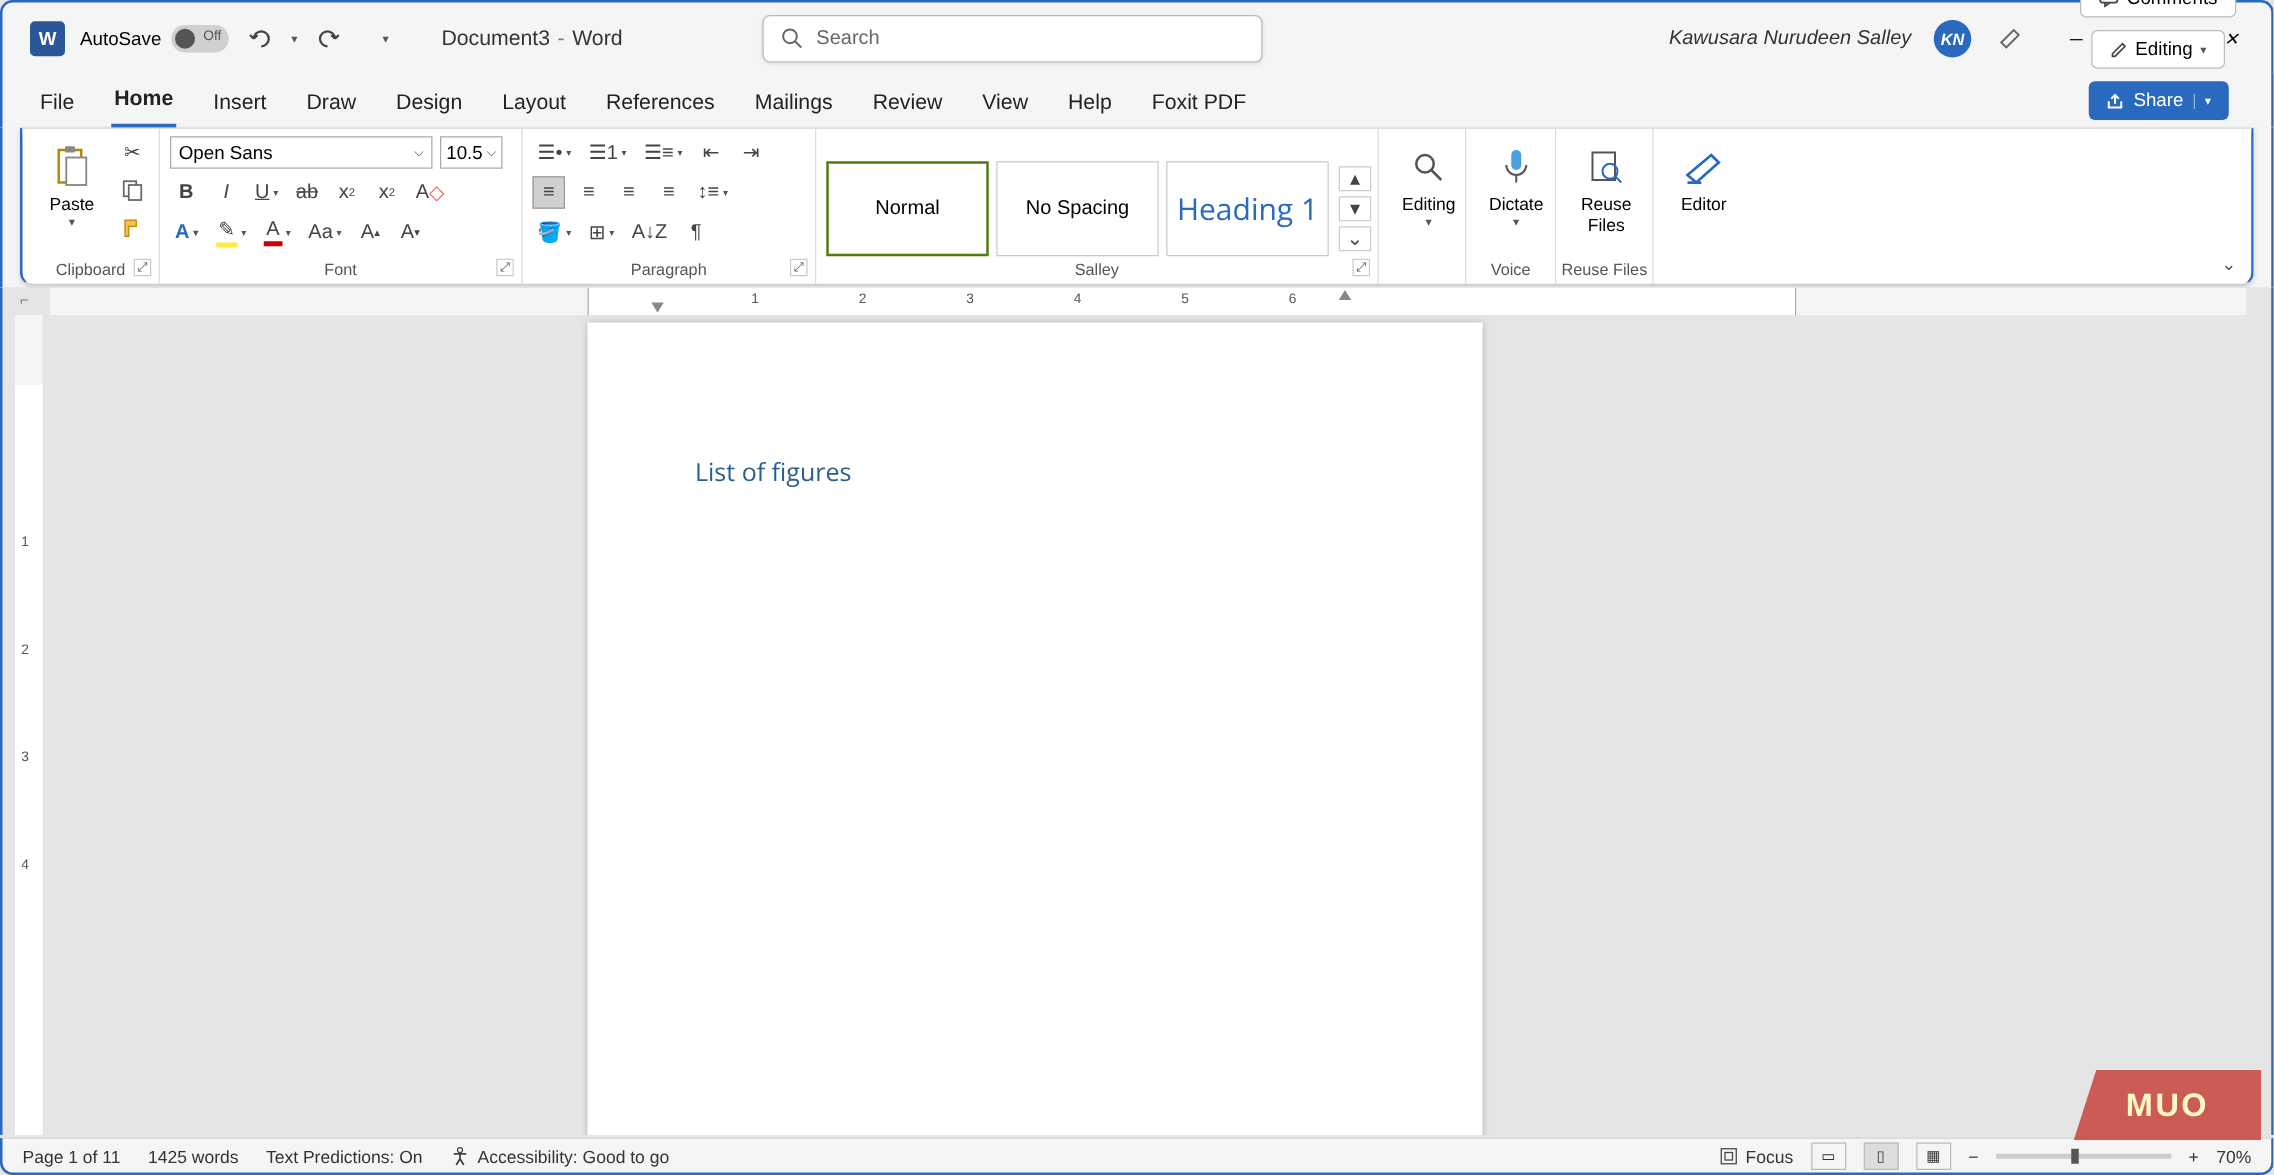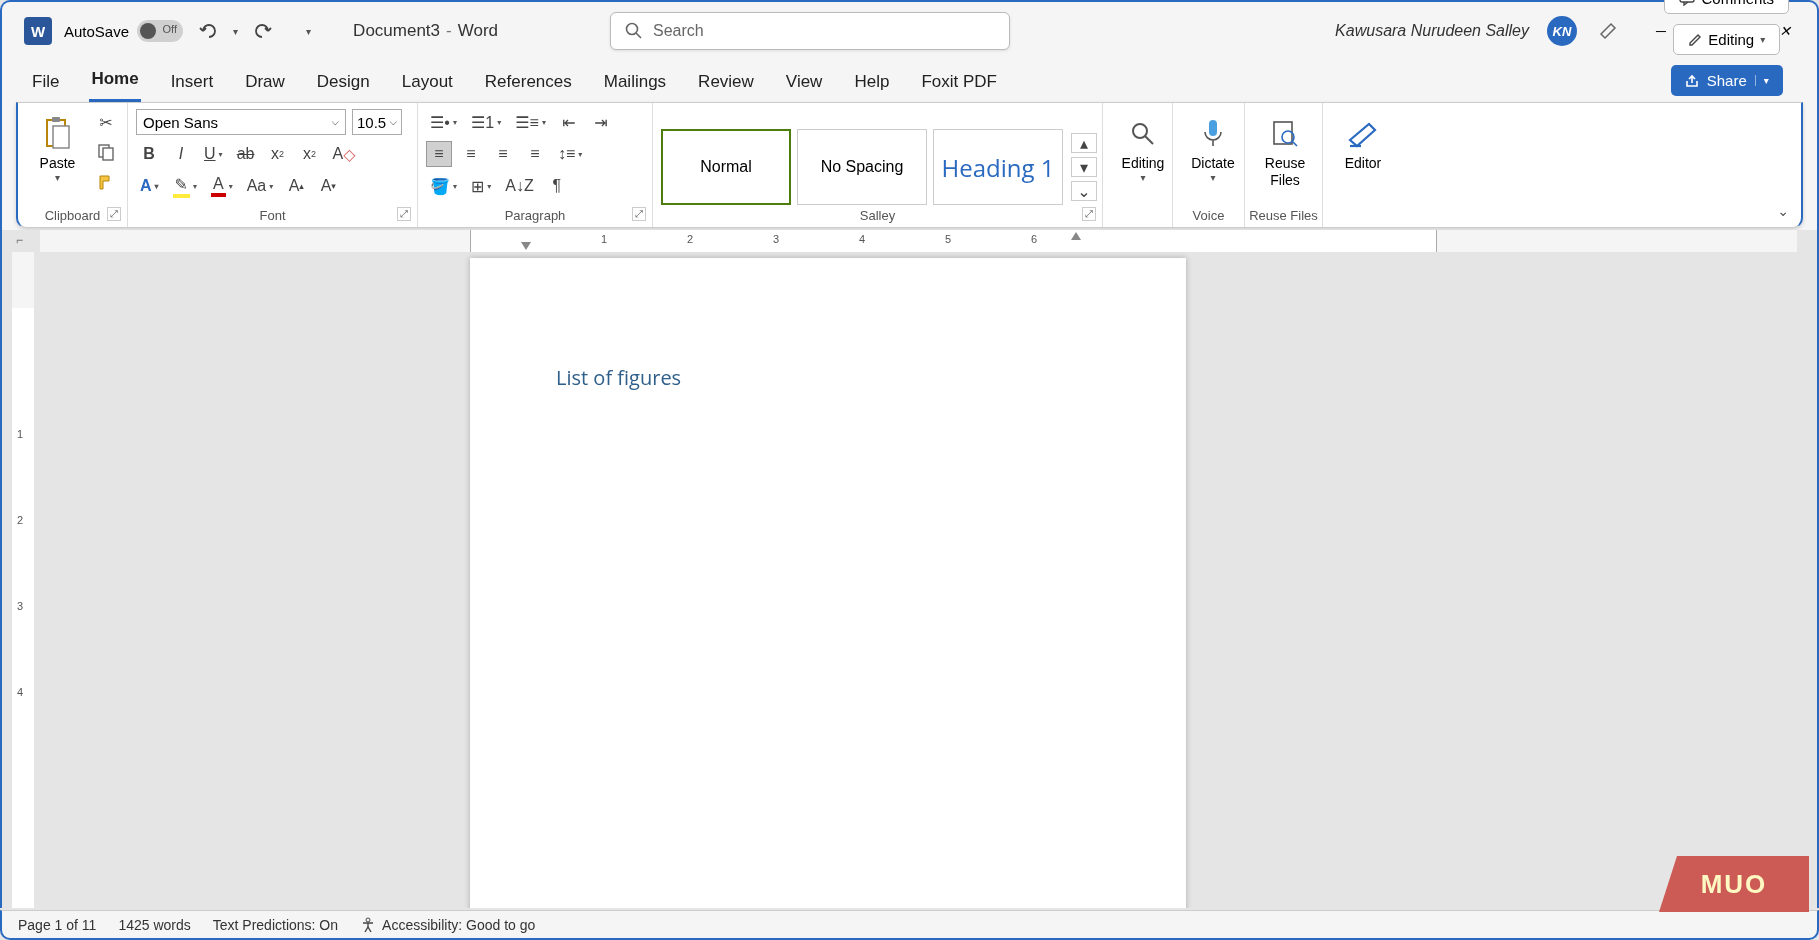--- a/index.html
+++ b/index.html
@@ -377,15 +377,31 @@
   <span>Page 1 of 11</span>
   <span>1425 words</span>
   <span>Text Predictions: On</span>
   <span style="display:flex;align-items:center;gap:6px;">
     <svg width="16" height="16" viewBox="0 0 16 16">
         <circle cx="8" cy="3" r="2" fill="none" stroke="#444"></circle>
         <path d="M3 6 L13 6 M8 6 L8 10 M8 10 L5 15 M8 10 L11 15" stroke="#444" stroke-width="1.4"></path>
       </svg>
     <span>Accessibility: Good to go</span>
   </span>
+  <div class="right">
+    <span style="display:flex;align-items:center;gap:6px;">
+      <svg width="14" height="14" viewBox="0 0 14 14">
+          <rect x="1" y="1" width="12" height="12" fill="none" stroke="#444"></rect>
+          <rect x="4" y="4" width="6" height="6" fill="none" stroke="#444"></rect>
+        </svg>
+      <span>Focus</span>
+    </span>
+    <span class="view-btn">▭</span>
+    <span class="view-btn" style="background:#ddd;">▯</span>
+    <span class="view-btn">▦</span>
+    <span>−</span>
+    <span class="zoom-slider"></span>
+    <span>+</span>
+    <span>70%</span>
+  </div>
 </div>
 
 <div class="muo">MUO</div>
 
 </body></html>

